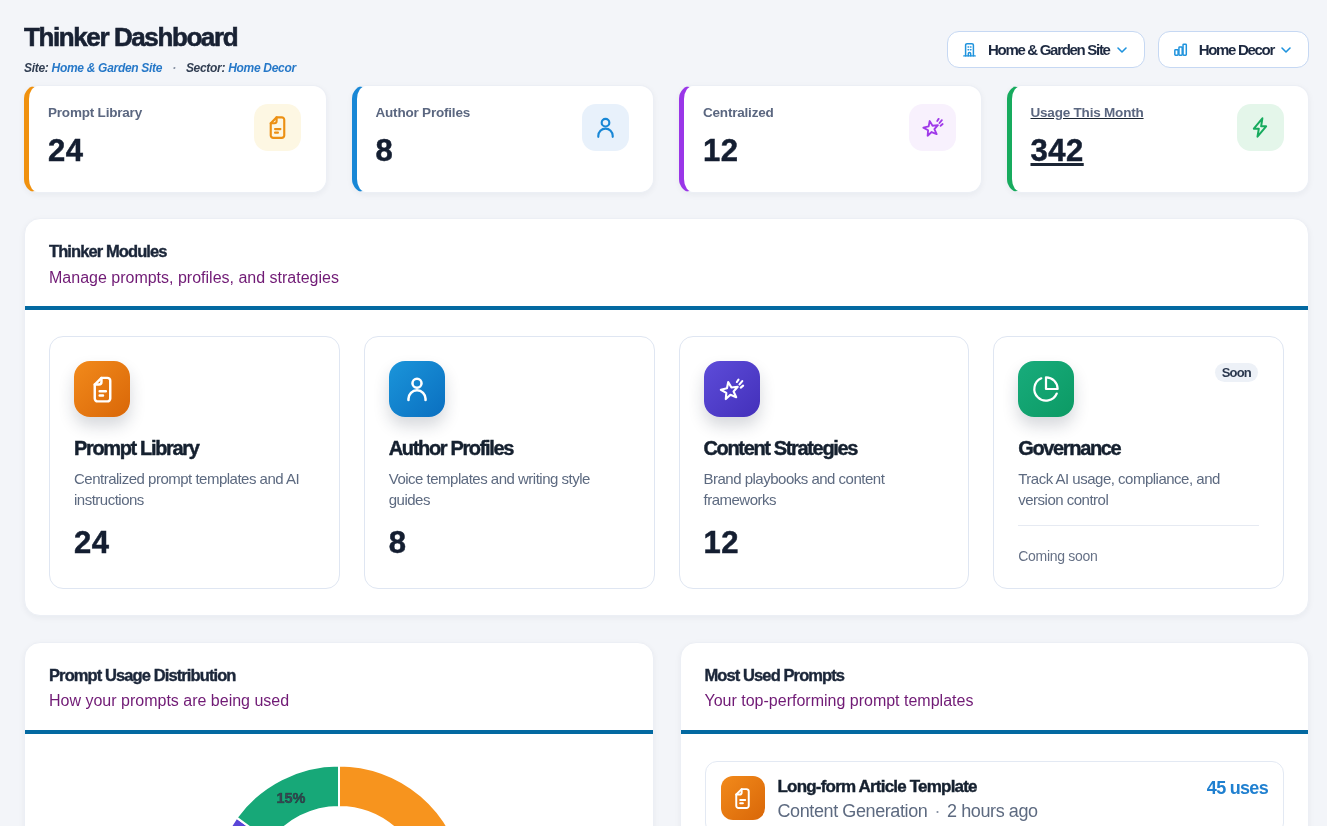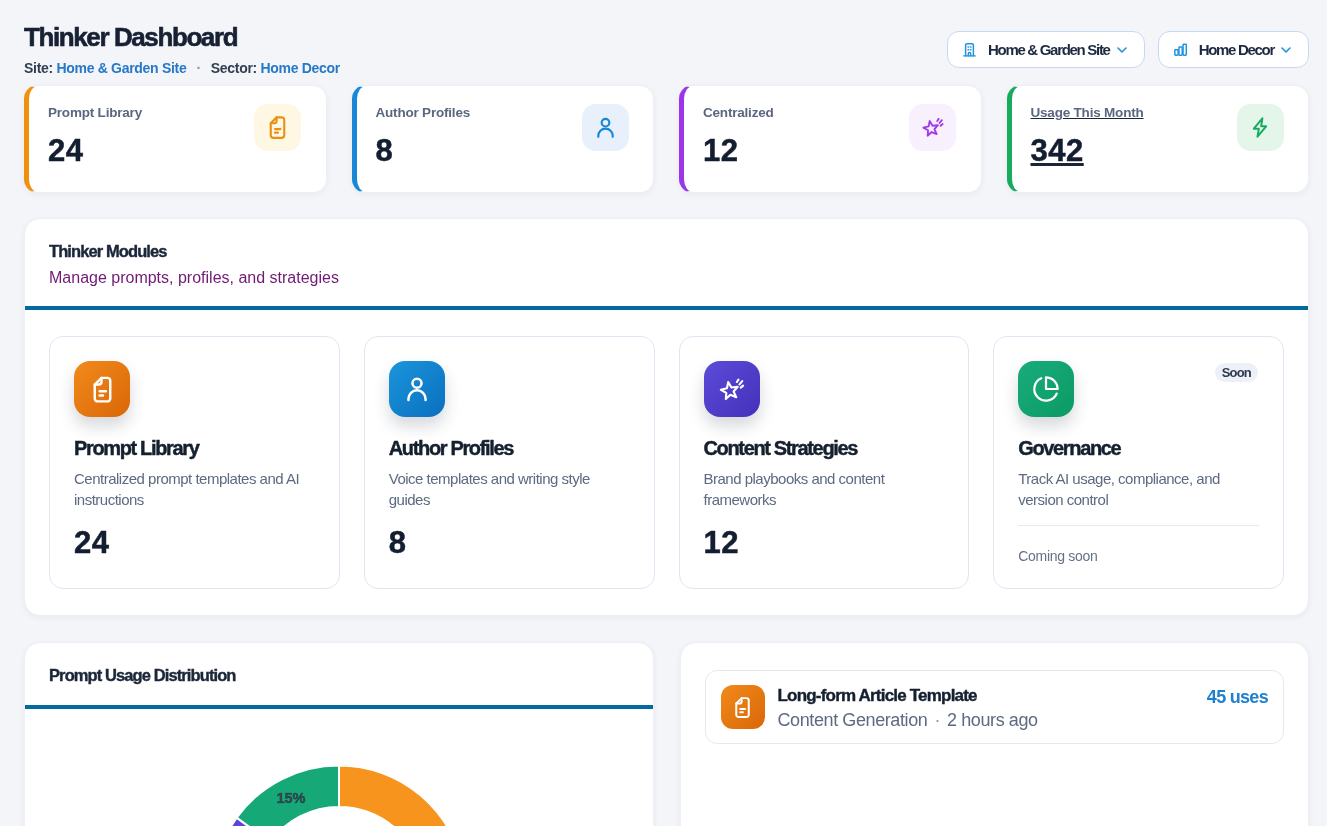--- a/index.html
+++ b/index.html
@@ -9,21 +9,21 @@
   background:#f3f5f9;
   font-family:"Liberation Sans", sans-serif;
   color:#1b2534;
   width:1327px;
 }
 .page { padding:24px 18px 40px 24px; }
 a { text-decoration:none; }
 
 .hdr { display:flex; justify-content:space-between; align-items:flex-start; }
 h1 { -webkit-text-stroke:0.6px #182133; font-size:26px; font-weight:800; color:#182133; letter-spacing:-1.4px; line-height:30px; position:relative; top:-2.5px; }
-.siteline { margin-top:4.5px; font-size:14px; font-weight:700; color:#313e52; line-height:19px; letter-spacing:-0.3px; }
+.siteline { margin-top:4.5px; font-size:12px; font-weight:700; color:#313e52; line-height:19px; letter-spacing:-0.3px;font-style:italic; }
 .siteline a { color:#2678c8; font-weight:700; }
 .siteline .dot { color:#8b95a6; margin:0 10px; font-weight:700; }
 .hbtns { display:flex; gap:13px; margin-top:7px; }
 .hbtn { display:flex; align-items:center; height:37px; padding:0 14px 0 13px;
   background:#fff; border:1.5px solid #c6d8f3; border-radius:12px;
   font-size:15px; font-weight:700; color:#1d2940; }
 .hbtn span { letter-spacing:-1.3px; margin-left:10px; }
 .hbtn svg { display:block; }
 
 .stats { display:grid; grid-template-columns:repeat(4,1fr); gap:25px; margin-top:7px; }
@@ -206,34 +206,39 @@
         <hr>
         <div class="coming">Coming soon</div>
       </div>
     </div>
   </div>
 
   <div class="bottom">
     <div class="card bcard">
       <div class="card-h">
         <div class="t">Prompt Usage Distribution</div>
+        <div class="s">How your prompts are being used</div>
       </div>
       <div class="chartwrap">
         <svg width="630" height="520" viewBox="0 0 630 520">
           <g stroke="#fff" stroke-width="2" stroke-linejoin="round">
             <path d="M314.00 122.50A126.5 126.5 0 0 1 353.09 369.31L340.27 329.84A85.0 85.0 0 0 0 314.00 164.00Z" fill="#f7941e"></path>
             <path d="M353.09 369.31A126.5 126.5 0 0 1 193.69 288.09L233.16 275.27A85.0 85.0 0 0 0 340.27 329.84Z" fill="#2a93d5"></path>
             <path d="M193.69 288.09A126.5 126.5 0 0 1 211.66 174.65L245.23 199.04A85.0 85.0 0 0 0 233.16 275.27Z" fill="#5a46d8"></path>
             <path d="M211.66 174.65A126.5 126.5 0 0 1 314.00 122.50L314.00 164.00A85.0 85.0 0 0 0 245.23 199.04Z" fill="#17a878"></path>
           </g>
           <text x="266" y="160" text-anchor="middle" font-family="Liberation Sans, sans-serif" font-size="14.5" font-weight="bold" fill="#3d4958" stroke="rgba(0,0,0,.35)" stroke-width=".6">15%</text>
         </svg>
       </div>
     </div>
     <div class="card bcard">
+      <div class="card-h">
+        <div class="t">Most Used Prompts</div>
+        <div class="s">Your top-performing prompt templates</div>
+      </div>
       <div class="listwrap">
         <div class="pitem">
           <div class="pico">
             <svg width="25" height="25" viewBox="0 0 24 24" fill="none" stroke="#fff" stroke-width="1.9" stroke-linecap="round" stroke-linejoin="round">
                 <path d="M11.2 3h4.6a2.2 2.2 0 0 1 2.2 2.2V19a2.2 2.2 0 0 1-2.2 2.2H8.2A2.2 2.2 0 0 1 6 19V8.2Z"></path>
                 <path d="M11.2 3v3.2a2 2 0 0 1-2 2H6"></path>
                 <path d="M9.8 13.4h4.8M9.8 16.6h2.6"></path>
               </svg>
           </div>
           <div class="pbody">

